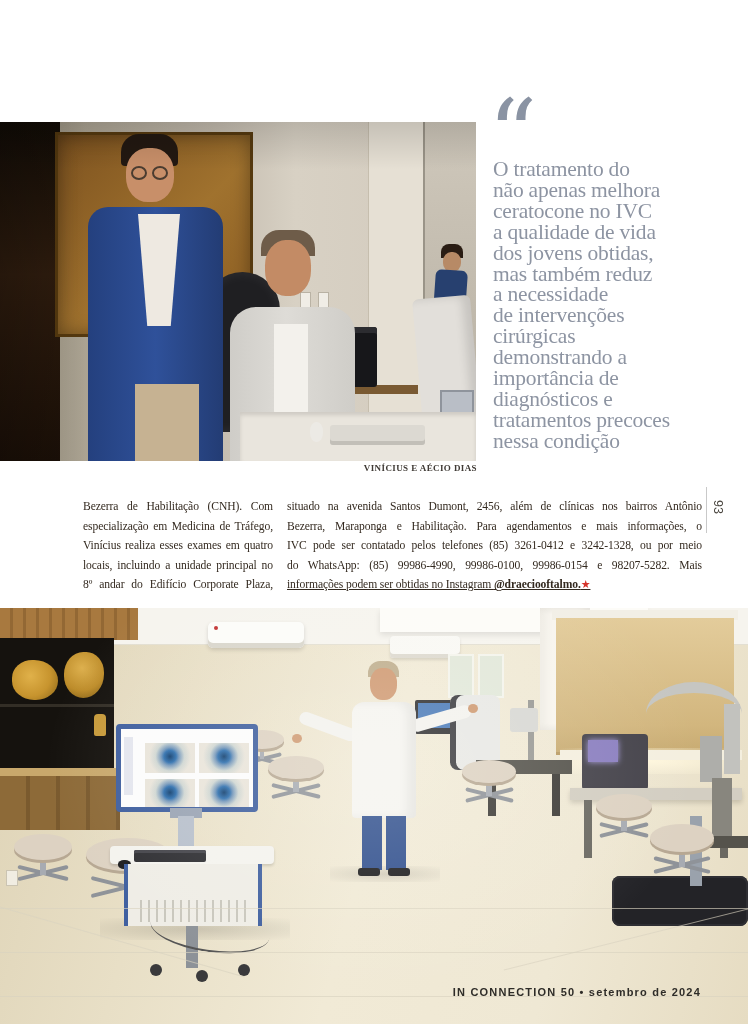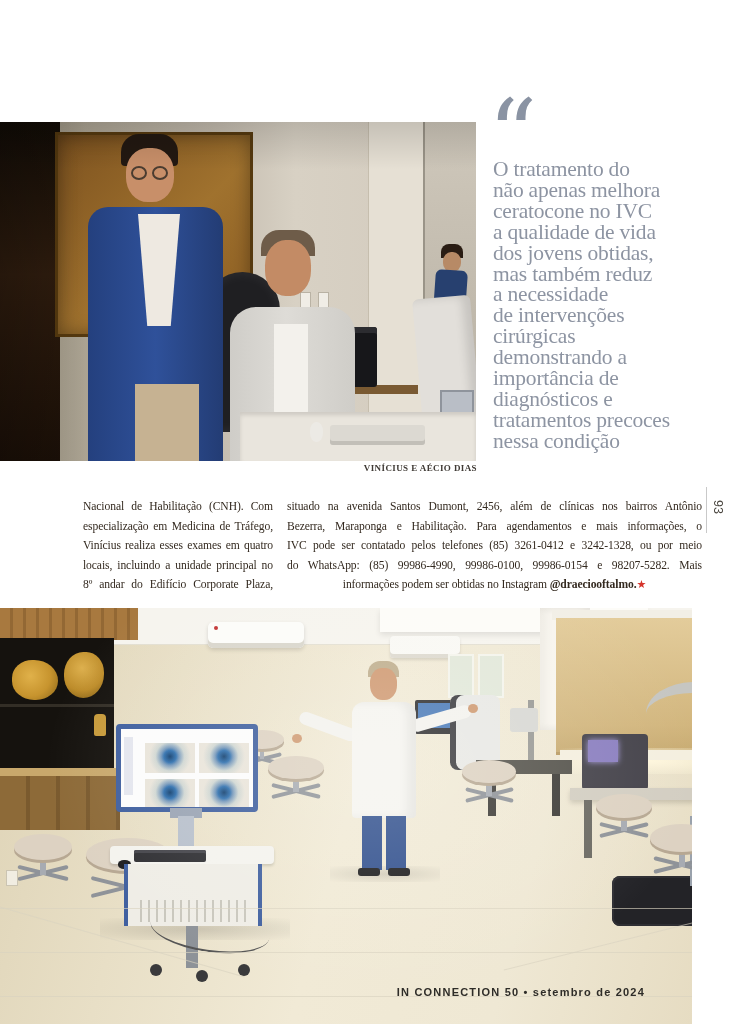--- a/index.html
+++ b/index.html
@@ -59,31 +59,31 @@
               letter-spacing:-0.2px;}
   .quote-text div{white-space:nowrap;}
 
   
   .caption{left:277px;top:463px;width:200px;text-align:right;font-size:9px;font-weight:bold;
            letter-spacing:.4px;color:#3f3a35;}
   .colL{left:83px;top:497px;width:190px;}
   .colR{left:287px;top:497px;width:415px;}
   .bodytxt{font-size:11.6px;line-height:19.6px;color:#33291f;letter-spacing:-0.1px;}
   .jline{text-align:justify;text-align-last:justify;white-space:normal;}
-  .lastline{text-align:center;}
+  .lastline{text-align:left;text-decoration:underline;}
   .ig-bold{font-weight:bold;}
   .star{color:#d5342b;font-size:11px;}
 
   
   .pnum-rule{left:706px;top:487px;width:1px;height:46px;background:#c9c9c9;}
   .pnum{left:703px;top:500px;width:30px;text-align:center;font-family:"Liberation Sans",sans-serif;
         font-size:12.5px;color:#4a463f;transform:rotate(90deg);}
 
   
-  .photo-bottom{left:0;top:608px;width:692px;height:416px;overflow:hidden;
+  .photo-bottom{left:0;top:608px;width:748px;height:416px;overflow:hidden;
     background:linear-gradient(105deg,#ded3b6 0%,#e8dfc6 25%,#f1ead6 50%,#efe8d4 75%,#e6dcc2 100%);}
   .pb-ceiling{left:0;top:0;width:748px;height:36px;background:#f6f4ee;border-bottom:1px solid #e3dfd2;}
   .pb-ceilpanel{left:380px;top:0;width:268px;height:24px;background:#fdfcf8;box-shadow:0 3px 6px rgba(0,0,0,.10);}
   .pb-light{left:548px;top:2px;width:16px;height:14px;border-radius:50%;background:#efe9d6;box-shadow:0 0 10px #fff8dd;}
   .pb-woodceil{left:0;top:0;width:138px;height:32px;
     background:repeating-linear-gradient(90deg,#a8793f 0 10px,#936834 10px 13px);}
   .pb-shelfunit{left:0;top:30px;width:114px;height:132px;background:#15120e;}
   .pb-gold1{left:12px;top:22px;width:46px;height:40px;background:radial-gradient(circle at 40% 40%,#e0b14a,#c7942e 55%,#8a6418);border-radius:46% 54% 50% 50%;}
   .pb-gold2{left:64px;top:14px;width:40px;height:46px;background:radial-gradient(circle at 45% 35%,#ddb04e,#bd8c2a 60%,#7d5a14);border-radius:50% 46% 54% 50%;}
   .pb-shelfline{left:0;top:66px;width:114px;height:3px;background:#332e26;}
@@ -227,21 +227,21 @@
       <div>demonstrando a</div>
       <div>importância de</div>
       <div>diagnósticos e</div>
       <div>tratamentos precoces</div>
       <div>nessa condição</div>
     </div>
 
   <div class="abs caption">VINÍCIUS E AÉCIO DIAS</div>
 
   <div class="abs colL bodytxt">
-      <div class="jline">Nacional de Habilitação (CNH). Com</div>
+      <div class="jline">Bezerra de Habilitação (CNH). Com</div>
       <div class="jline">especialização em Medicina de Tráfego,</div>
       <div class="jline">Vinícius realiza esses exames em quatro</div>
       <div class="jline">locais, incluindo a unidade principal no</div>
       <div class="jline">8º andar do Edifício Corporate Plaza,</div>
     </div>
   <div class="abs colR bodytxt">
     <div>
         <div class="jline">situado na avenida Santos Dumont, 2456, além de clínicas nos bairros Antônio</div>
         <div class="jline">Bezerra, Maraponga e Habilitação. Para agendamentos e mais informações, o</div>
         <div class="jline">IVC pode ser contatado pelos telefones (85) 3261-0412 e 3242-1328, ou por meio</div>

